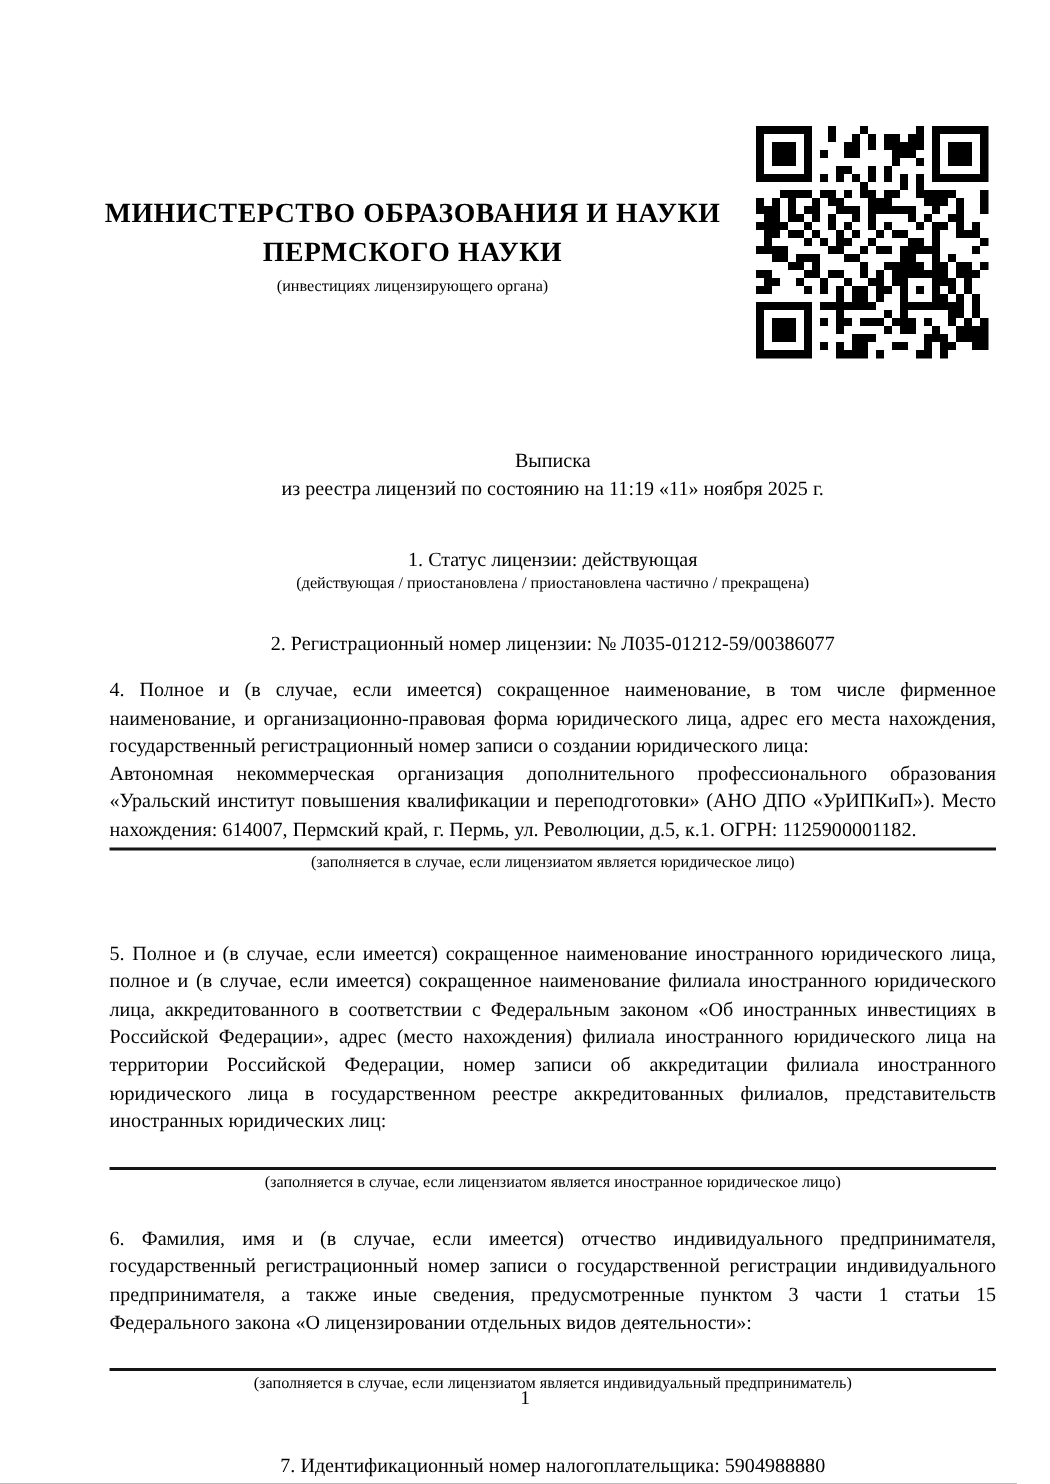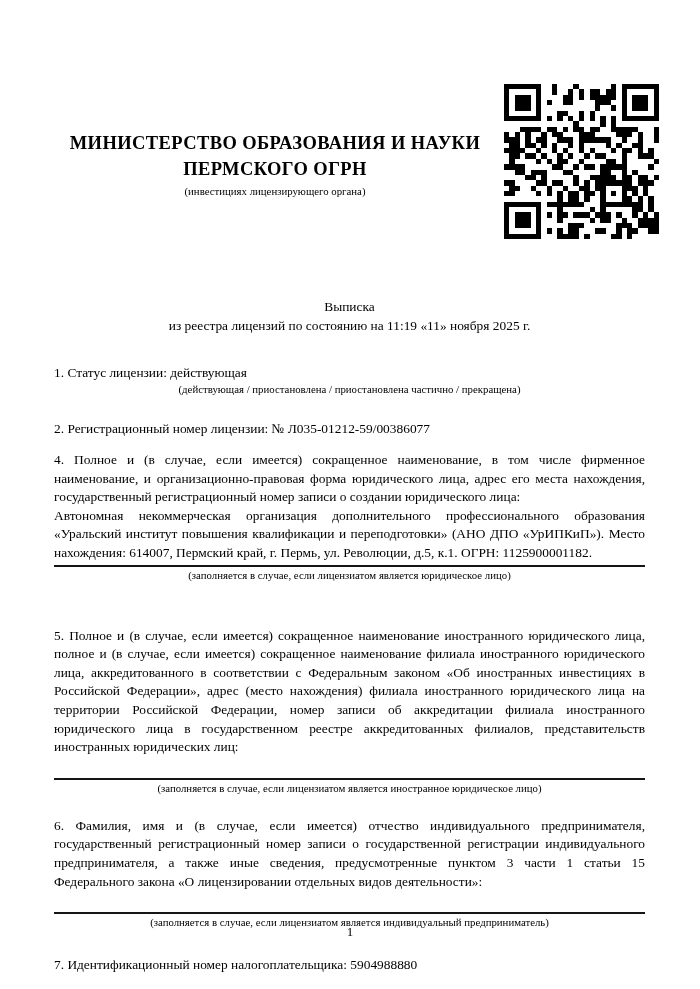--- a/index.html
+++ b/index.html
@@ -36,37 +36,37 @@
   .caption{
     font-size:10.8px;
     line-height:15px;
     text-align:center;
   }
   .header .caption{margin-top:2px;}
 
   
   .body{
     position:absolute;
-    left:54px;top:297px;
+    left:73px;top:297px;
     width:591px;
     font-size:13.4px;
     line-height:19px;
   }
   .doc-title{text-align:center;margin:0 0 28px 0;}
   .para{text-align:justify;text-align-last:left;line-height:18.6px;}
-  .line{line-height:19px;}
+  .line{line-height:19px;text-align:center;}
   .rule{border:0;border-top:2px solid #151515;margin:2px 0 1px 0;}
   .gap{height:19px;}
 
   .sec-1{margin-bottom:22px;}
   .sec-2{margin-bottom:13px;}
   .sec-3{margin-bottom:12px;}
   .sec-4{margin-bottom:25px;}
   .sec-5{margin-bottom:21px;margin-top:44px;}
-  .sec-6{margin-bottom:25px;}
+  .sec-6{margin-bottom:37px;}
 
   .page-number{
     position:absolute;
     left:0;right:0;top:924px;
     text-align:center;
     font-size:13px;
   }
 </style>
 </head>
 <body>
@@ -478,21 +478,21 @@
         <rect x="13" y="28" width="1" height="1" fill="#000000"></rect>
         <rect x="15" y="28" width="1" height="1" fill="#000000"></rect>
         <rect x="20" y="28" width="1" height="1" fill="#000000"></rect>
         <rect x="21" y="28" width="1" height="1" fill="#000000"></rect>
         <rect x="23" y="28" width="1" height="1" fill="#000000"></rect>
       </svg>
   </div>
 
   <header class="header">
     <div class="ministry">МИНИСТЕРСТВО ОБРАЗОВАНИЯ И НАУКИ</div>
-    <div class="ministry">ПЕРМСКОГО ОГРН</div>
+    <div class="ministry">ПЕРМСКОГО НАУКИ</div>
     <div class="caption">(инвестициях лицензирующего органа)</div>
   </header>
 
   <main class="body">
 
     <div class="doc-title">
       <div>Выписка</div>
       <div>из реестра лицензий по состоянию на 11:19 «11» ноября 2025 г.</div>
     </div>
 

